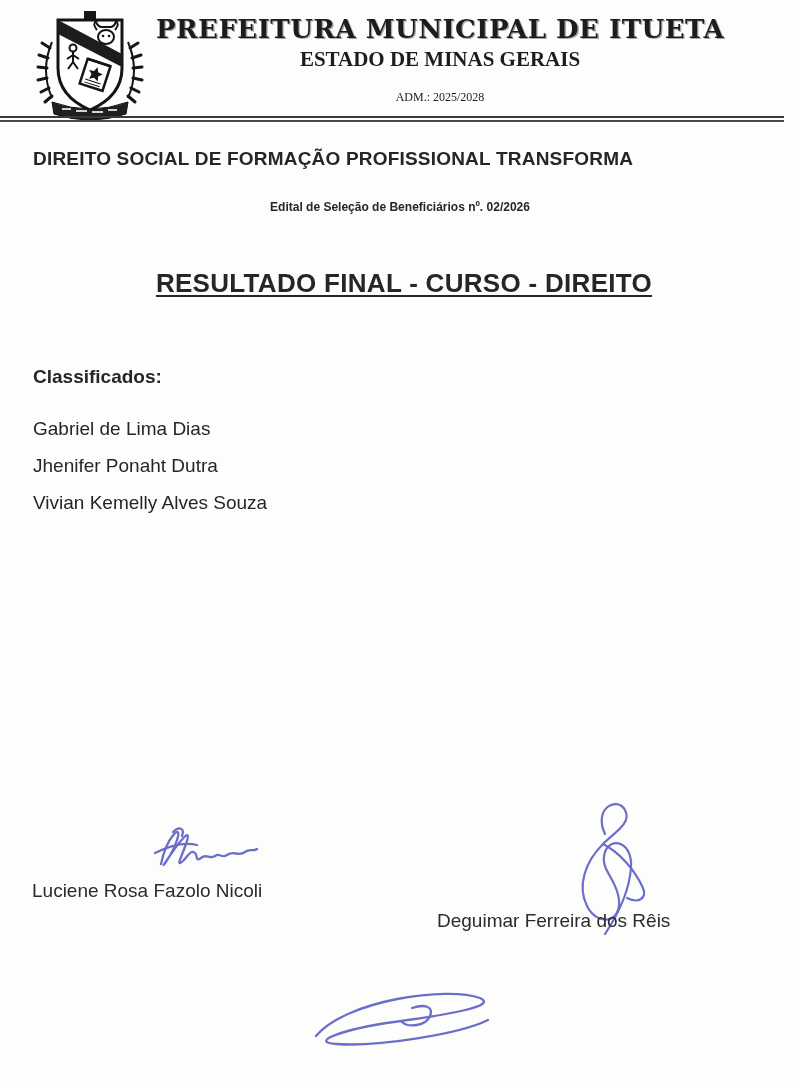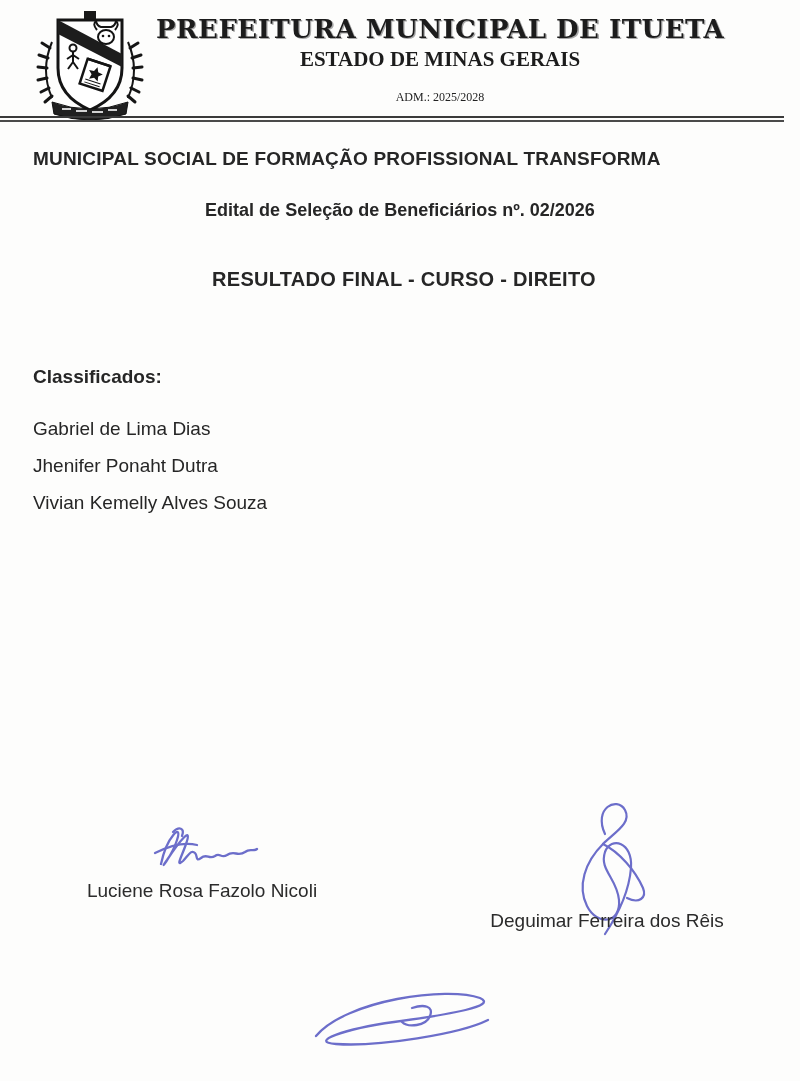--- a/index.html
+++ b/index.html
@@ -57,44 +57,45 @@
   
   .program-title {
     position:absolute; left:33px; top:148px;
     font-size:19px; font-weight:bold;
     letter-spacing:0.2px;
     white-space:nowrap;
   }
   .edital-line {
     position:absolute; left:0; top:200px; width:800px;
     text-align:center;
-    font-size:18px; font-weight:bold;
+    font-size:12px; font-weight:bold;
   }
   .result-title-wrap {
     position:absolute; left:0; top:268px; width:808px;
     text-align:center;
   }
   .result-title {
     display:inline-block;
-    font-size:20px; font-weight:bold;
+    font-size:26px; font-weight:bold;
     letter-spacing:0.3px;
+    text-decoration:underline;
     text-underline-offset:3px;
     text-decoration-thickness:2px;
   }
   .classified-label {
     position:absolute; left:33px; top:366px;
     font-size:19px; font-weight:bold;
   }
   .classified-name { position:absolute; left:33px; font-size:19px;margin-top:14px; }
   .classified-name.n0 { top:404px; }
   .classified-name.n1 { top:441px; }
   .classified-name.n2 { top:478px; }
 
   
-  .sig-block { position:absolute; text-align:center; }
+  .sig-block { position:absolute; }
   .sig-left  { left:32px;  top:818px; width:340px; }
   .sig-right { left:437px; top:800px; width:340px; }
   .sig-bottom{ left:230px; top:986px; width:340px; }
 
   .sig-name { position:relative; z-index:2; font-size:19px; color:#2b2b2b; white-space:nowrap; }
   .sig-left  .sig-name { margin-top:2px; }
   .sig-right .sig-name { margin-top:110px; }
   .sig-bottom .sig-name { margin-top:34px; }
 
   .scribble { display:block; margin:0 auto; }
@@ -167,21 +168,21 @@
   </div>
 
   <div class="header-text">
     <div class="header-title">PREFEITURA MUNICIPAL DE ITUETA</div>
     <div class="header-subtitle">ESTADO DE MINAS GERAIS</div>
     <div class="header-adm">ADM.: 2025/2028</div>
   </div>
 
   <div class="double-rule"></div>
 
-  <div class="program-title">MUNICIPAL SOCIAL DE FORMAÇÃO PROFISSIONAL TRANSFORMA</div>
+  <div class="program-title">DIREITO SOCIAL DE FORMAÇÃO PROFISSIONAL TRANSFORMA</div>
   <div class="edital-line">Edital de Seleção de Beneficiários nº. 02/2026</div>
   <div class="result-title-wrap">
     <span class="result-title">RESULTADO FINAL - CURSO - DIREITO</span>
   </div>
 
   <div class="classified-label">Classificados:</div>
   <div class="classified-name n0">Gabriel de Lima Dias</div>
   <div class="classified-name n1">Jhenifer Ponaht Dutra</div>
   <div class="classified-name n2">Vivian Kemelly Alves Souza</div>
 

